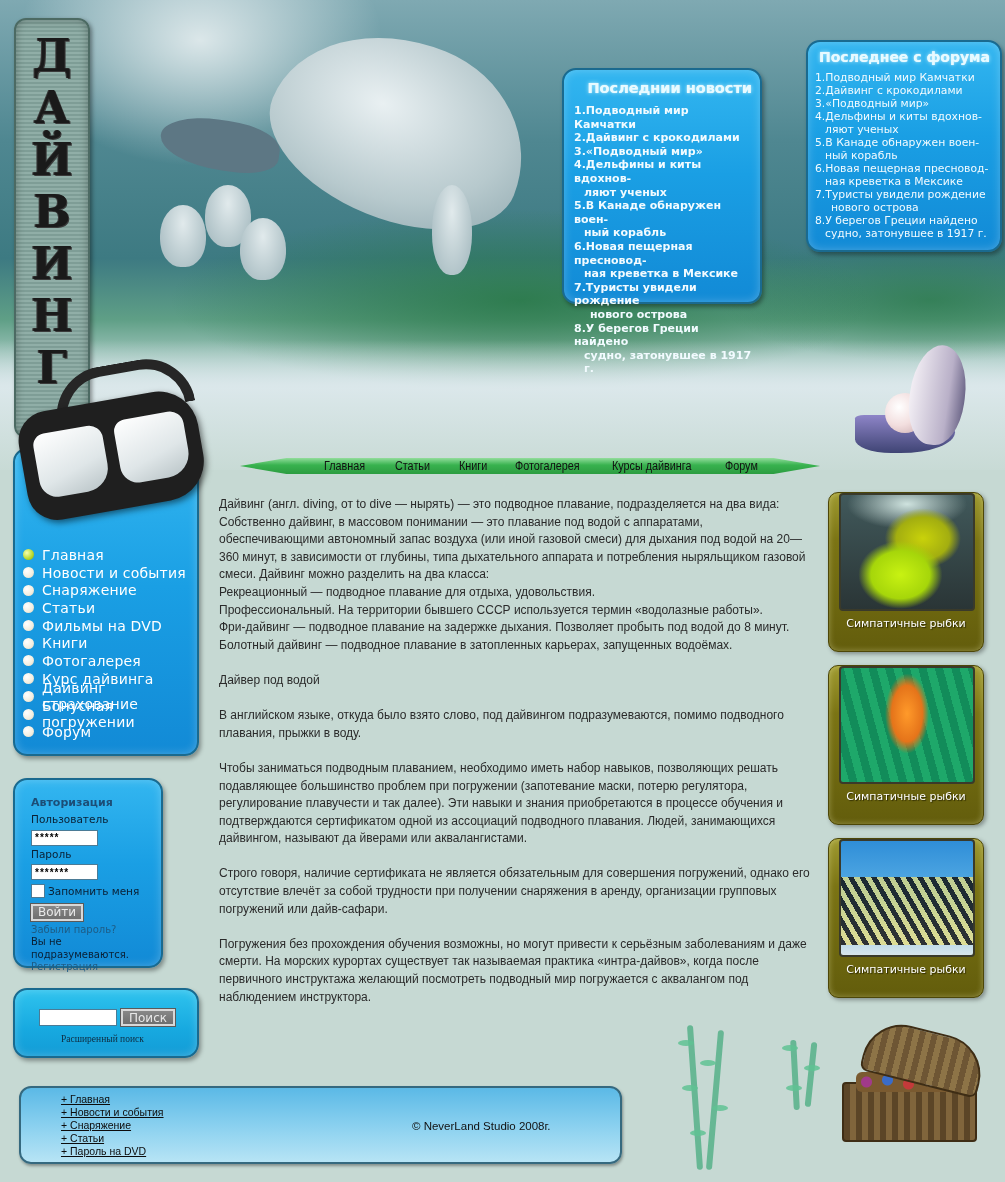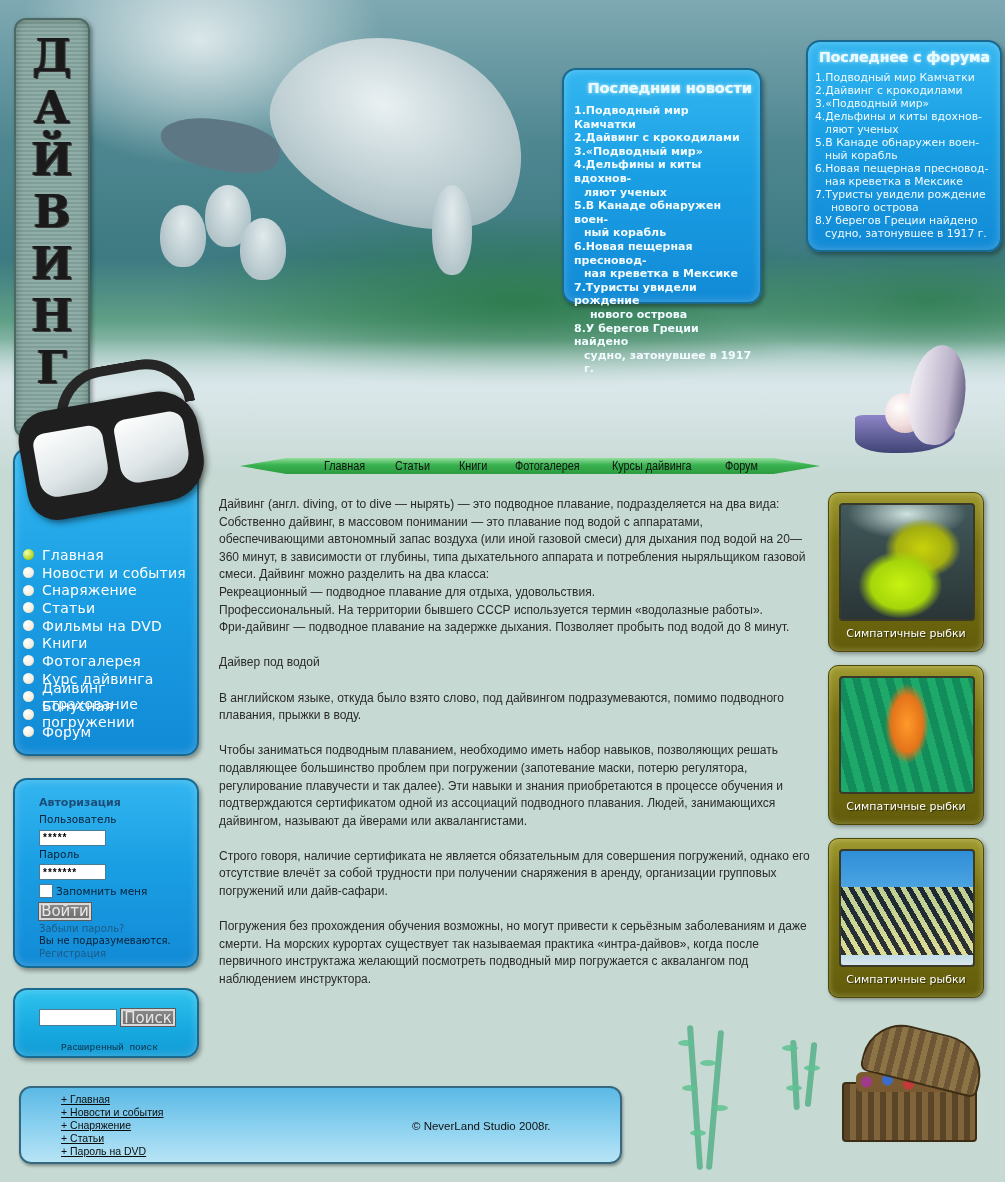--- a/index.html
+++ b/index.html
@@ -141,65 +141,65 @@
   .menu-panel { left: 13px; top: 448px; width: 186px; height: 308px; padding: 96px 0 0 8px; }
   .menu-list { list-style: none; }
   .menu-item { display: flex; align-items: center; height: 17.7px; cursor: pointer; }
   .bullet {
     width: 11px; height: 11px; border-radius: 50%; margin-right: 8px; flex: none;
     background: radial-gradient(circle at 35% 35%, #ffffff, #f3eedf 60%, #cfc8b4 100%);
   }
   .bullet.active { background: radial-gradient(circle at 35% 35%, #f4ffb0, #b8d82a 60%, #7a9a10 100%); }
   .menu-item span.label { font-size: 14px; color: #ffffff; letter-spacing: 0.2px; }
   
-  .login-panel { left: 13px; top: 778px; width: 186px; height: 190px; padding: 16px 0 0 24px; }
+  .login-panel { left: 13px; top: 778px; width: 150px; height: 190px; padding: 16px 0 0 16px; }
   .login-panel .title { color: #1c4e77; font-weight: bold; font-size: 11px; margin-bottom: 4px; }
   .login-panel .field-label { color: #0a1f33; font-size: 10.5px; margin-bottom: 1px; }
   .login-panel input.text {
     width: 67px; height: 16px; border: 1px solid #4b7b96; font-size: 10px;
     padding-left: 3px; margin-bottom: 2px; background: #fff; color: #000;
     font-weight: bold; letter-spacing: 1px;
   }
   .remember { display: flex; align-items: center; margin: 2px 0 3px 0; }
   .remember .cb { width: 14px; height: 14px; background: #fff; border: 1px solid #4b7b96; margin-right: 3px; }
   .remember span { font-size: 10.5px; color: #0a1f33; }
   .btn-gray {
     background: linear-gradient(180deg, #888 0%, #6f6f6f 100%);
     color: #e8e8e8; border: 2px solid #d8d8d8; outline: 1px solid #5a5a5a;
     font-family: "DejaVu Sans", sans-serif;
-    font-size: 15px; height: 17px; line-height: 12px; cursor: pointer;
+    font-size: 12px; height: 17px; line-height: 12px; cursor: pointer;
   }
   .login-btn { width: 52px; margin-bottom: 3px; }
   .login-panel .link { font-size: 10px; color: #1e5c85; display: block; line-height: 12.5px; text-decoration: none; }
   .login-panel .note { font-size: 10px; color: #0a1f33; line-height: 12.5px; }
   
   .search-panel {
     left: 13px; top: 988px; width: 186px; height: 70px; padding: 19px 0 0 24px;
     background: linear-gradient(180deg, #2fc3ee 0%, #17a9e0 60%, #139cd6 100%);
   }
   .search-row { display: flex; align-items: center; }
   .search-input { width: 78px; height: 17px; border: 1px solid #4b7b96; background: #fff; margin-right: 4px; }
   .search-btn { width: 54px; }
-  .adv-search { display: block; margin-top: 16px; margin-left: 22px; font-size: 9.5px; color: #0f2b3f; text-decoration: none; font-family: Liberation Mono, monospace; }
+  .adv-search { display: block; margin-top: 8px; margin-left: 22px; font-size: 9.5px; color: #0f2b3f; text-decoration: none; font-family: Liberation Serif, serif; }
   
   .content {
     position: absolute; left: 219px; top: 496px; width: 592px;
     font-family: "Liberation Sans", sans-serif;
     font-size: 12px; line-height: 17.6px; color: #2a2a2a;
   }
   .content p { margin: 0; }
   .content .gap { height: 17.6px; }
   
   .photo-card {
     position: absolute; left: 828px; width: 156px; height: 160px;
     background: linear-gradient(180deg, #9f9a30 0%, #7b7414 30%, #635d0c 100%);
     border-radius: 10px;
     border: 1px solid #4d4708;
     box-shadow: 2px 2px 4px rgba(0,0,0,0.35), inset 0 0 6px rgba(255,255,200,0.35);
-    padding: 10px 10px 0 10px;
+    padding: 0 10px 0 10px;
   }
   .photo {
     width: 136px; height: 118px; border: 2px solid #3a3a2a; border-radius: 4px;
   }
   .photo.fish1 {
     background:
       radial-gradient(ellipse 42px 34px at 45% 70%, #c8f212 0%, #a6d60a 70%, rgba(166,214,10,0) 100%),
       radial-gradient(ellipse 38px 30px at 62% 38%, #c9d20a 0%, #a3ae10 70%, rgba(163,174,16,0) 100%),
       radial-gradient(ellipse 60px 25px at 50% 8%, #cfe3df 0%, rgba(207,227,223,0) 100%),
       linear-gradient(180deg, #41595b 0%, #2a3536 100%);
@@ -413,20 +413,21 @@
   </div>
   <a href="#" class="adv-search">Расширенный поиск</a>
 </div>
 
 <div class="content">
   <p>Дайвинг (англ. diving, от to dive — нырять) — это подводное плавание, подразделяется на два вида:</p>
   <p>Собственно дайвинг, в массовом понимании — это плавание под водой с аппаратами, обеспечивающими автономный запас воздуха (или иной газовой смеси) для дыхания под водой на 20—360 минут, в зависимости от глубины, типа дыхательного аппарата и потребления ныряльщиком газовой смеси. Дайвинг можно разделить на два класса:</p>
   <p>Рекреационный — подводное плавание для отдыха, удовольствия.</p>
   <p>Профессиональный. На территории бывшего СССР используется термин «водолазные работы».</p>
   <p>Фри-дайвинг — подводное плавание на задержке дыхания. Позволяет пробыть под водой до 8 минут.</p>
+  <p>Болотный дайвинг — подводное плавание в затопленных карьерах, запущенных водоёмах.</p>
   <div class="gap"></div>
   <p>Дайвер под водой</p>
   <div class="gap"></div>
   <p>В английском языке, откуда было взято слово, под дайвингом подразумеваются, помимо подводного плавания, прыжки в воду.</p>
   <div class="gap"></div>
   <p>Чтобы заниматься подводным плаванием, необходимо иметь набор навыков, позволяющих решать подавляющее большинство проблем при погружении (запотевание маски, потерю регулятора, регулирование плавучести и так далее). Эти навыки и знания приобретаются в процессе обучения и подтверждаются сертификатом одной из ассоциаций подводного плавания. Людей, занимающихся дайвингом, называют да йверами или аквалангистами.</p>
   <div class="gap"></div>
   <p>Строго говоря, наличие сертификата не является обязательным для совершения погружений, однако его отсутствие влечёт за собой трудности при получении снаряжения в аренду, организации групповых погружений или дайв-сафари.</p>
   <div class="gap"></div>
   <p>Погружения без прохождения обучения возможны, но могут привести к серьёзным заболеваниям и даже смерти. На морских курортах существует так называемая практика «интра-дайвов», когда после первичного инструктажа желающий посмотреть подводный мир погружается с аквалангом под наблюдением инструктора.</p>

